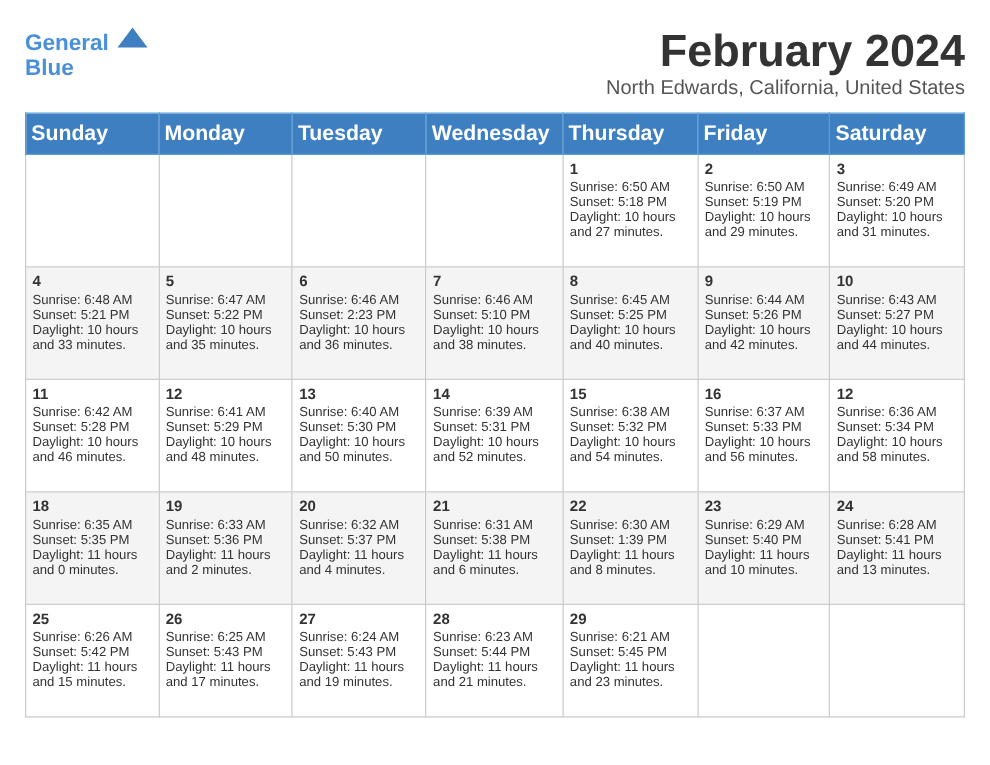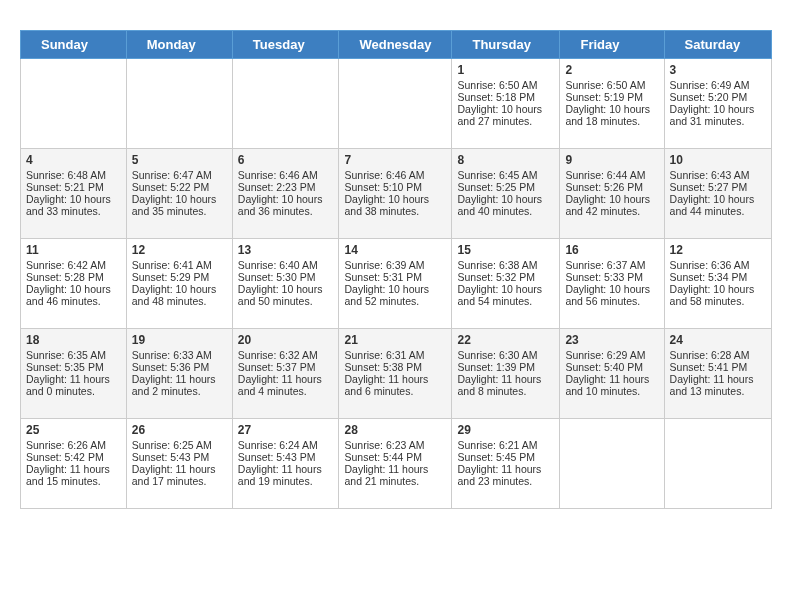--- a/index.html
+++ b/index.html
@@ -46,23 +46,23 @@
       font-size: 16px;
       color: #555;
     }
     table {
       width: 100%;
       border-collapse: collapse;
     }
     th {
       background-color: #3d7fc1;
       color: #fff;
-      font-size: 13px;
+      font-size: 17px;
       font-weight: bold;
-      padding: 6px 20px;
+      padding: 6px 4px;
       text-align: left;
       border: 1px solid #5a9ed6;
     }
     td {
       vertical-align: top;
       border: 1px solid #ccc;
       padding: 4px 5px;
       font-size: 10.5px;
       color: #333;
       height: 90px;
@@ -80,20 +80,39 @@
       background-color: #f4f4f4;
     }
     tr:nth-child(odd) td {
       background-color: #fff;
     }
   </style>
 </head>
 <body>
 
 <div class="header-section">
+  <div class="logo">
+    <div>
+      <div style="display:flex;align-items:center;">
+        <div class="logo-text">
+          <span>General</span>
+          <svg class="logo-icon" viewBox="0 0 30 20" xmlns="http://www.w3.org/2000/svg">
+            <polygon points="0,20 15,0 30,20" fill="#3d7fc1"></polygon>
+          </svg>
+        </div>
+      </div>
+      <div class="logo-text" style="color:#3d7fc1;font-size:18px;font-weight:bold;">
+        <span>Blue</span>
+      </div>
+    </div>
+  </div>
+  <div class="title-section">
+    <div class="main-title">February 2024</div>
+    <div class="subtitle">North Edwards, California, United States</div>
+  </div>
 </div>
 
 <table>
   <thead>
     <tr>
       <th>Sunday</th>
       <th>Monday</th>
       <th>Tuesday</th>
       <th>Wednesday</th>
       <th>Thursday</th>
@@ -110,21 +129,21 @@
         <td>
           <div class="day-num">1</div>
           <div>Sunrise: 6:50 AM</div>
           <div>Sunset: 5:18 PM</div>
           <div>Daylight: 10 hours and 27 minutes.</div>
         </td>
         <td>
           <div class="day-num">2</div>
           <div>Sunrise: 6:50 AM</div>
           <div>Sunset: 5:19 PM</div>
-          <div>Daylight: 10 hours and 18 minutes.</div>
+          <div>Daylight: 10 hours and 29 minutes.</div>
         </td>
         <td>
           <div class="day-num">3</div>
           <div>Sunrise: 6:49 AM</div>
           <div>Sunset: 5:20 PM</div>
           <div>Daylight: 10 hours and 31 minutes.</div>
         </td>
       </tr>
       <tr>
         <td>

